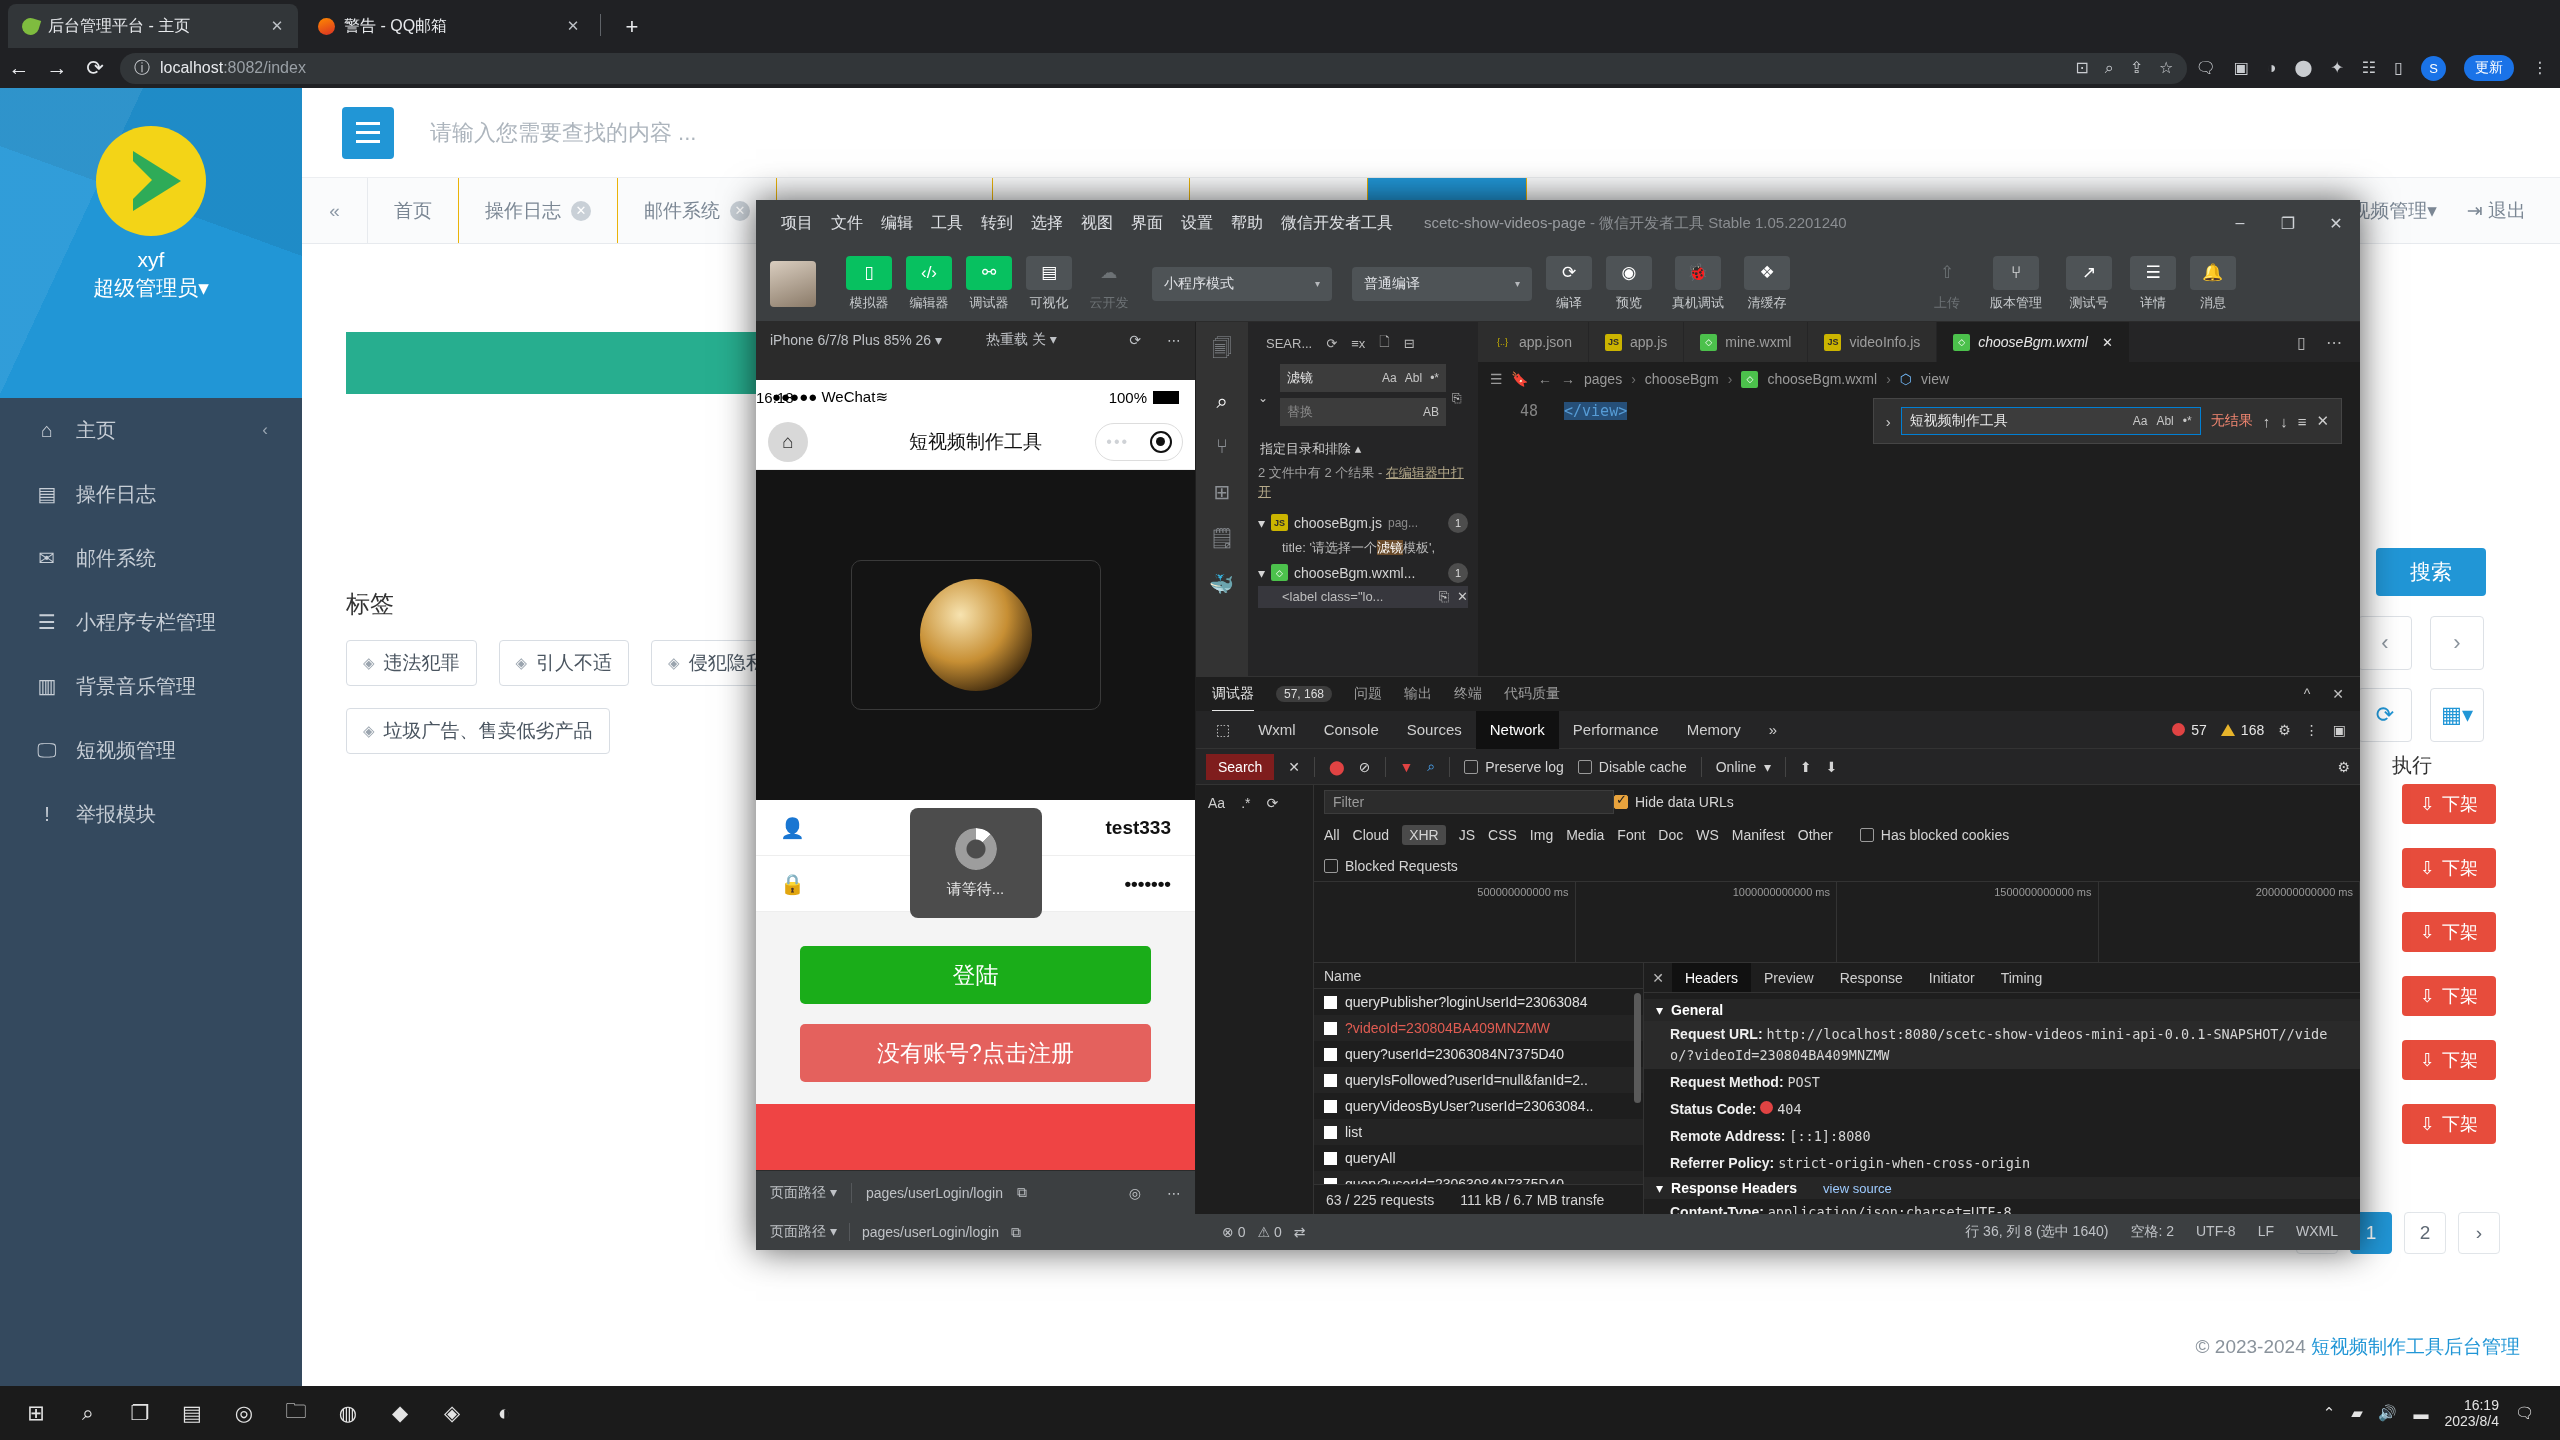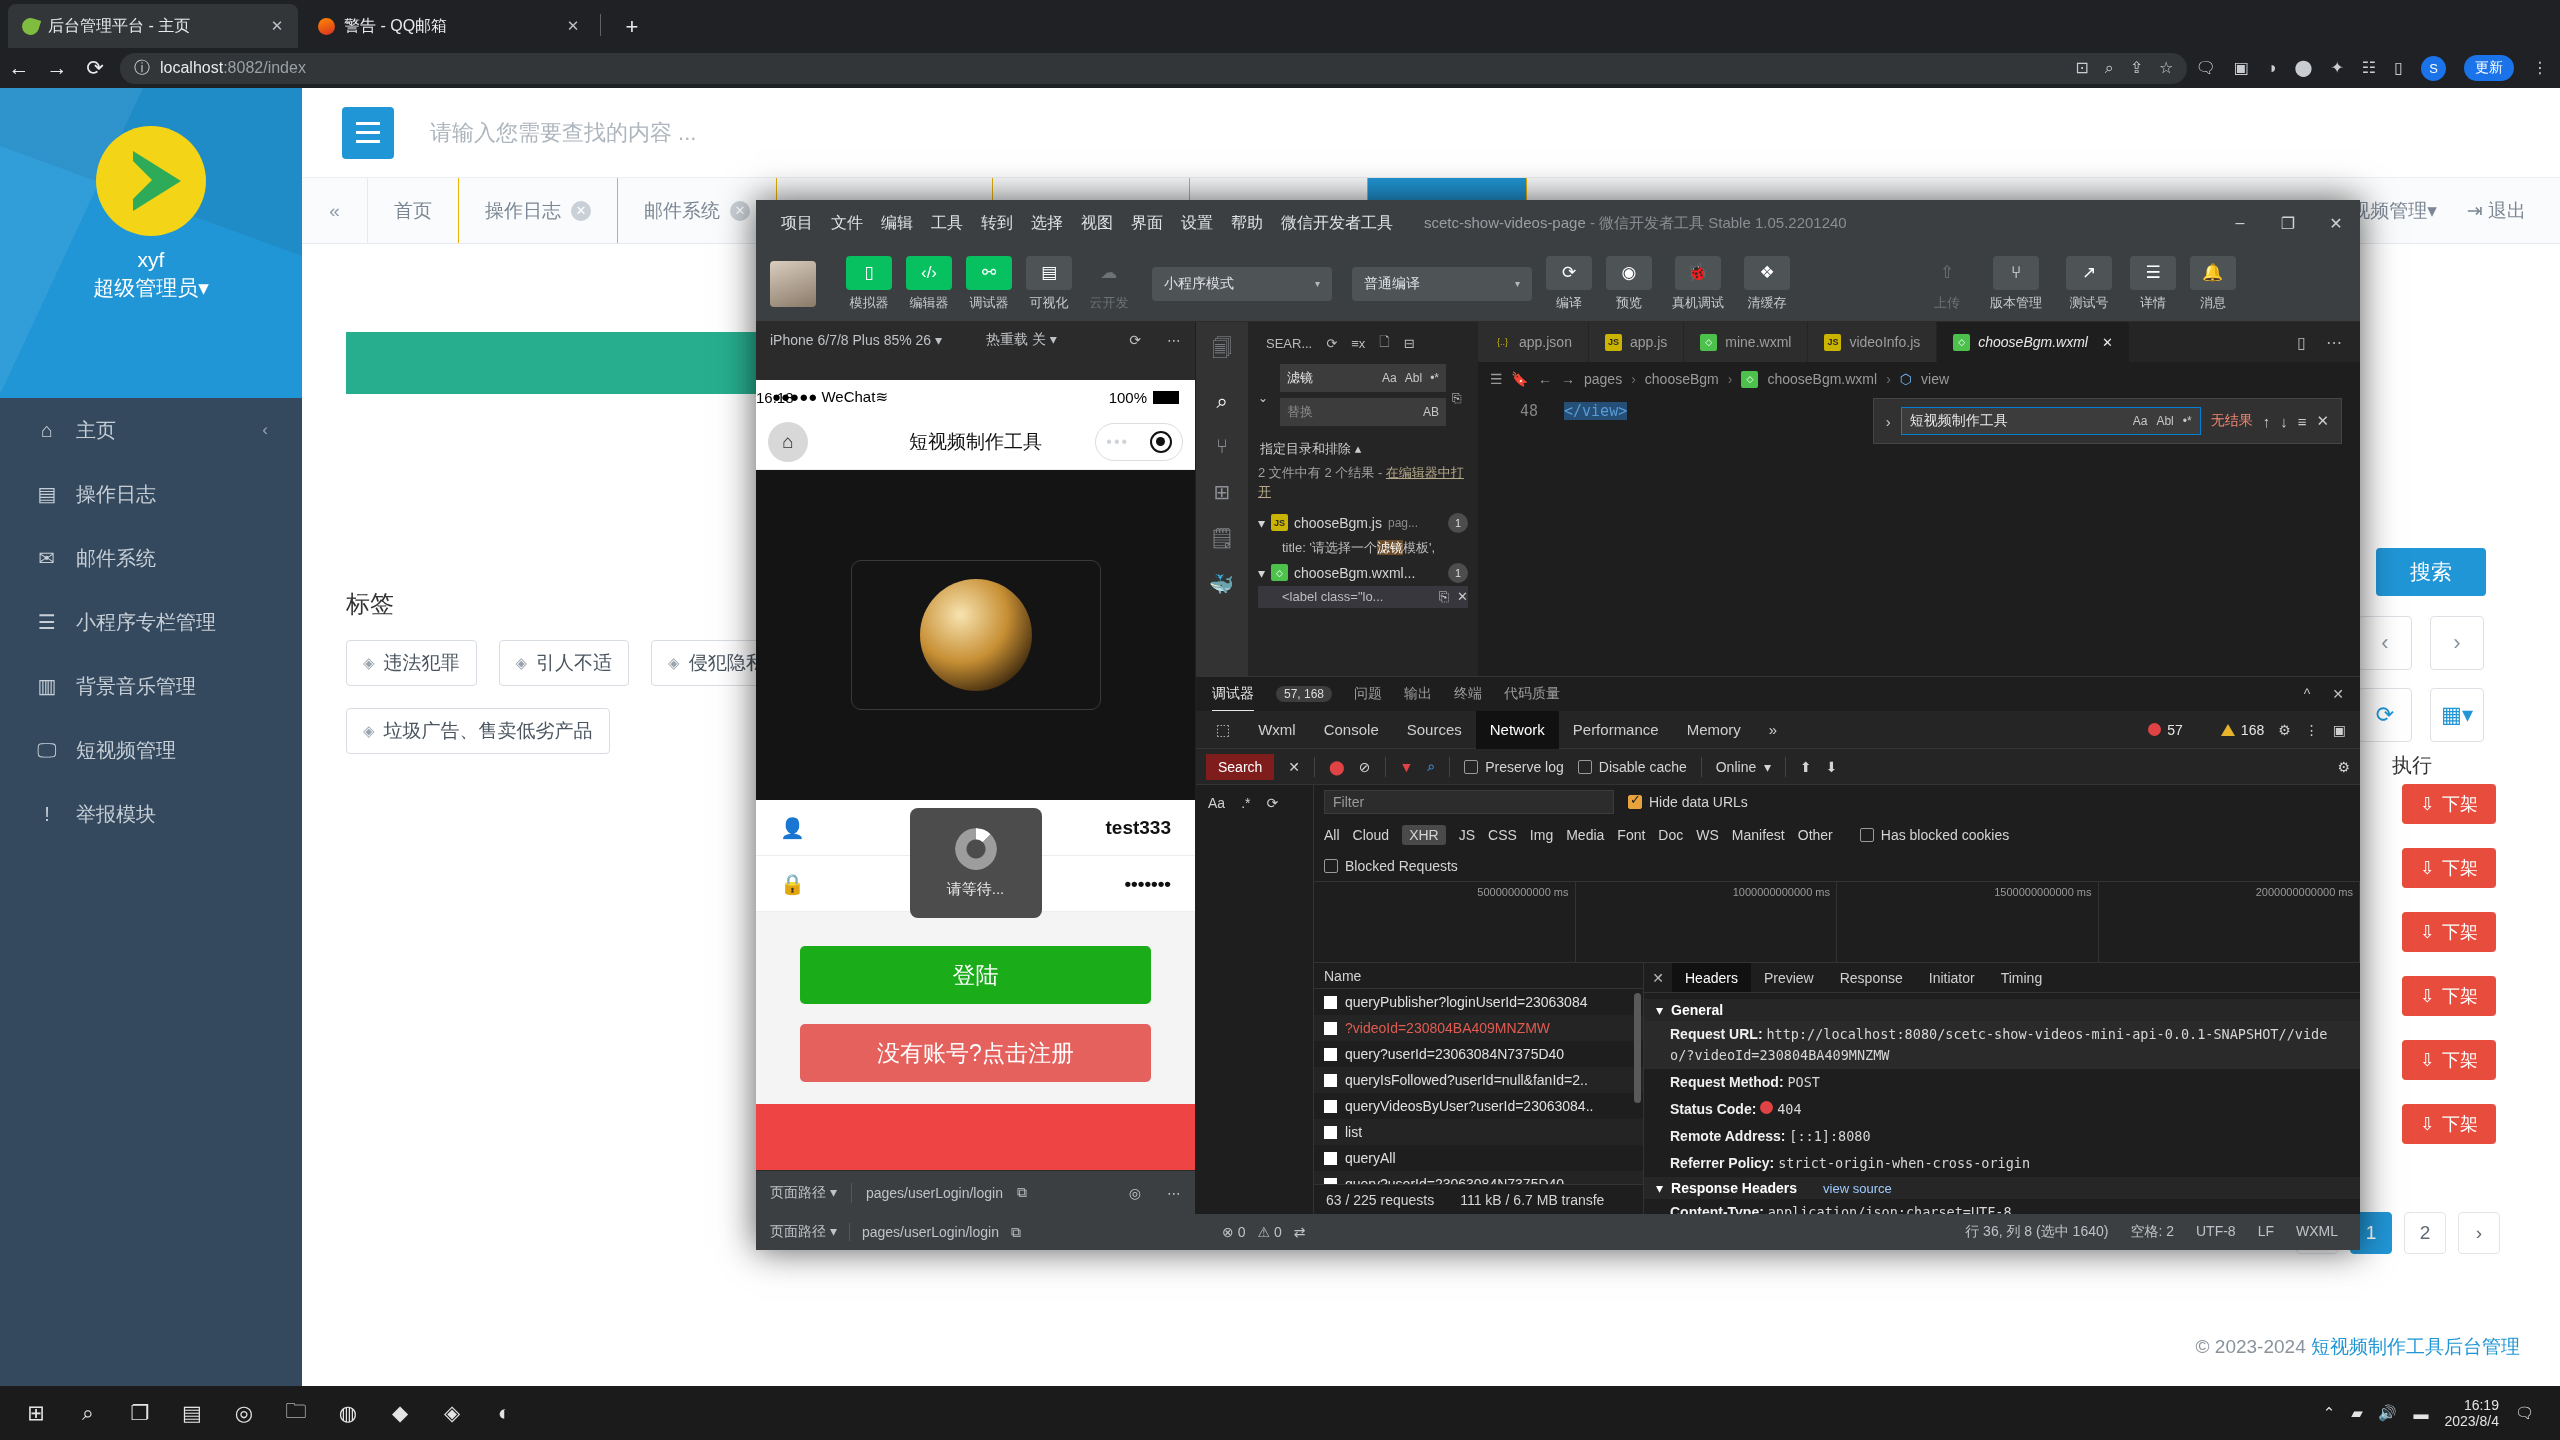--- a/index.html
+++ b/index.html
@@ -276,39 +276,39 @@
   .dbg-head .cnt { background:#3d3d3d; border-radius:10px; padding:1px 8px; font-size:12px;
                    color:#ddd; }
   .dbg-head .rr { margin-left:auto; display:flex; gap:22px; color:#c0c0c0; }
   .dv-bar { height:38px; background:#252526; display:flex; align-items:center; gap:0;
             padding-left:6px; flex:none; border-bottom:1px solid #333;}
   .dv-tab { padding:0 14px; height:38px; display:flex; align-items:center; font-size:15px;
             color:#cfcfcf; }
   .dv-tab.on { background:#111; color:#fff; }
   .dv-bar .rr { margin-left:auto; display:flex; align-items:center; gap:14px; padding-right:14px;
                 font-size:14px; color:#cfcfcf; }
-  .err-pill { color:#e5e5e5; display:flex; align-items:center; gap:6px;margin-left:24px; }
+  .err-pill { color:#e5e5e5; display:flex; align-items:center; gap:6px; }
   .dot-red { width:13px;height:13px;border-radius:50%;background:#e04343; display:inline-block; }
   .tri-yel { width:0;height:0;border-left:7px solid transparent;border-right:7px solid transparent;
              border-bottom:12px solid #e7b42b; display:inline-block; }
   .net-bar { height:36px; background:#252526; display:flex; align-items:center; gap:14px;
              padding:0 10px; flex:none; font-size:14px; color:#d4d4d4; border-bottom:1px solid #333;}
   .net-bar .sbox { background:#7f1d1d; color:#fff; padding:5px 12px; }
   .net-bar .sep { width:1px;height:20px;background:#444; }
   .cb { width:14px;height:14px;border:1px solid #9a9a9a; border-radius:2px; display:inline-block;
         vertical-align:-2px; margin-right:7px;}
   .cb.chk { background:#e8a33d; border-color:#e8a33d; position:relative; }
   .cb.chk:after { content:"✓"; position:absolute; left:1px; top:-4px; font-size:13px; color:#1e1e1e;}
   .net-row2 { display:flex; flex:1; min-height:0; }
   .net-left-gutter { width:118px; background:#1e1e1e; border-right:1px solid #333; flex:none;
                      display:flex; flex-direction:column; }
   .nlg-top { height:36px; display:flex; align-items:center; gap:16px; padding:0 12px;
              font-size:14px; color:#cfcfcf; }
   .net-main { flex:1; display:flex; flex-direction:column; min-width:0; }
-  .filt-row { height:34px; display:flex; align-items:center; gap:14px; padding:0 10px;
+  .filt-row { height:34px; display:flex; align-items:center; padding:0 10px;
               font-size:14px; color:#d4d4d4; flex:none;}
   .filt-input { width:290px; height:24px; background:#2c2c2c; border:1px solid #3c3c3c;
                 padding:0 8px; display:flex; align-items:center; color:#9a9a9a; font-size:14px;}
   .types-row { height:32px; display:flex; align-items:center; gap:13px; padding:0 10px;
                font-size:14px; color:#d4d4d4; flex:none;}
   .types-row .sel { background:#4a4a4a; border-radius:3px; padding:2px 7px; }
   .blocked-row { height:30px; display:flex; align-items:center; padding:0 10px; font-size:14px;
                  color:#d4d4d4; flex:none; }
   .timeline { height:82px; border-top:1px solid #333; border-bottom:1px solid #333;
               display:flex; flex:none; position:relative; }

